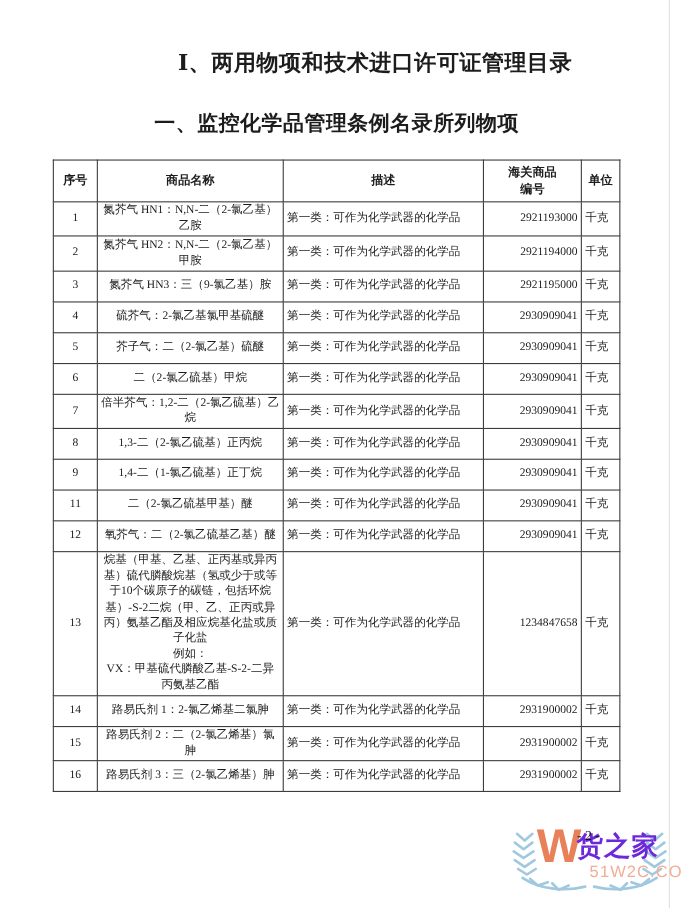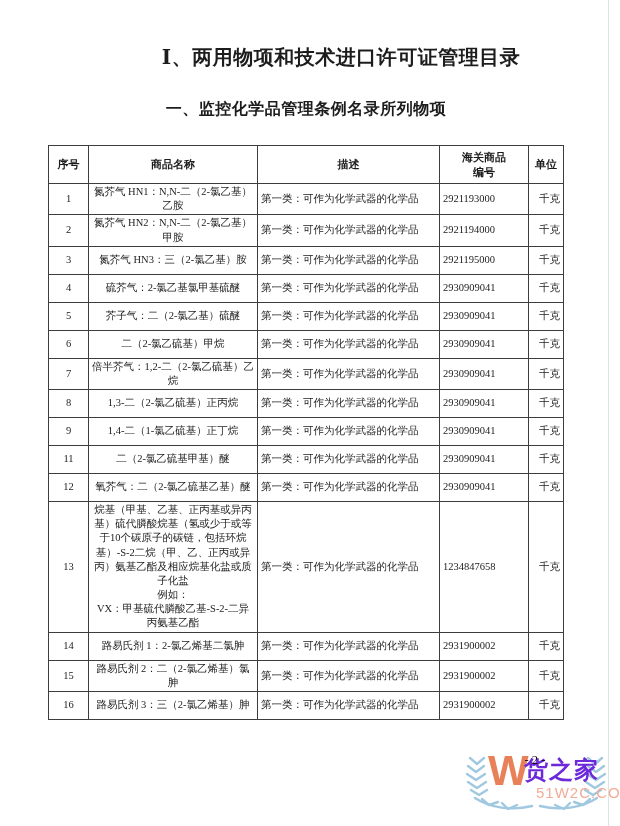--- a/index.html
+++ b/index.html
@@ -17,21 +17,21 @@
     position:absolute;left:608px;top:0;bottom:0;width:1px;background:#e2e2e2;
   }
   .doc-title{
     position:absolute;left:0;top:44px;width:612px;
     text-align:center;font-size:20px;font-weight:bold;letter-spacing:0.5px;
     margin:0;
     padding-left:35px;
   }
   .doc-subtitle{
     position:absolute;left:0;top:99px;width:612px;
-    text-align:center;font-size:16px;font-weight:bold;letter-spacing:0.5px;
+    text-align:center;font-size:19px;font-weight:bold;letter-spacing:0.5px;
     margin:0;
   }
   table.catalog{
     position:absolute;left:48px;top:145px;width:515px;
     border-collapse:collapse;table-layout:fixed;
   }
   table.catalog th, table.catalog td{
     border:1px solid #3d3d3d;
     font-size:10.5px;line-height:1.35;
     padding:1px 3px;
@@ -42,22 +42,22 @@
   table.catalog th{
     font-weight:bold;text-align:center;white-space:pre-line;font-size:11px;
   }
   table.catalog tbody tr{height:28px;}
   td.c-no{text-align:center;}
   td.c-name{
     text-align:center;padding-left:5px;padding-right:2px;
     white-space:pre-line;font-size:10px;
   }
   td.c-desc{text-align:left;padding-left:7px;}
-  td.c-hs{text-align:left;font-size:10.5px;}
-  td.c-unit{text-align:right;}
+  td.c-hs{text-align:right;font-size:10.5px;}
+  td.c-unit{text-align:left;}
 
   .page-number{
     position:absolute;left:500px;top:753px;width:70px;
     text-align:center;font-size:12.5px;color:#111;z-index:5;
   }
   .watermark{
     position:absolute;left:460px;top:751px;width:152px;height:66px;z-index:2;
   }
   .watermark svg{position:absolute;left:0;top:0;}
   .logo-w{
@@ -114,21 +114,21 @@
         </tr>
         <tr>
           <td class="c-no">2</td>
           <td class="c-name">氮芥气 HN2：N,N-二（2-氯乙基）甲胺</td>
           <td class="c-desc">第一类：可作为化学武器的化学品</td>
           <td class="c-hs">2921194000</td>
           <td class="c-unit">千克</td>
         </tr>
         <tr>
           <td class="c-no">3</td>
-          <td class="c-name">氮芥气 HN3：三（2-氯乙基）胺</td>
+          <td class="c-name">氮芥气 HN3：三（9-氯乙基）胺</td>
           <td class="c-desc">第一类：可作为化学武器的化学品</td>
           <td class="c-hs">2921195000</td>
           <td class="c-unit">千克</td>
         </tr>
         <tr>
           <td class="c-no">4</td>
           <td class="c-name">硫芥气：2-氯乙基氯甲基硫醚</td>
           <td class="c-desc">第一类：可作为化学武器的化学品</td>
           <td class="c-hs">2930909041</td>
           <td class="c-unit">千克</td>

